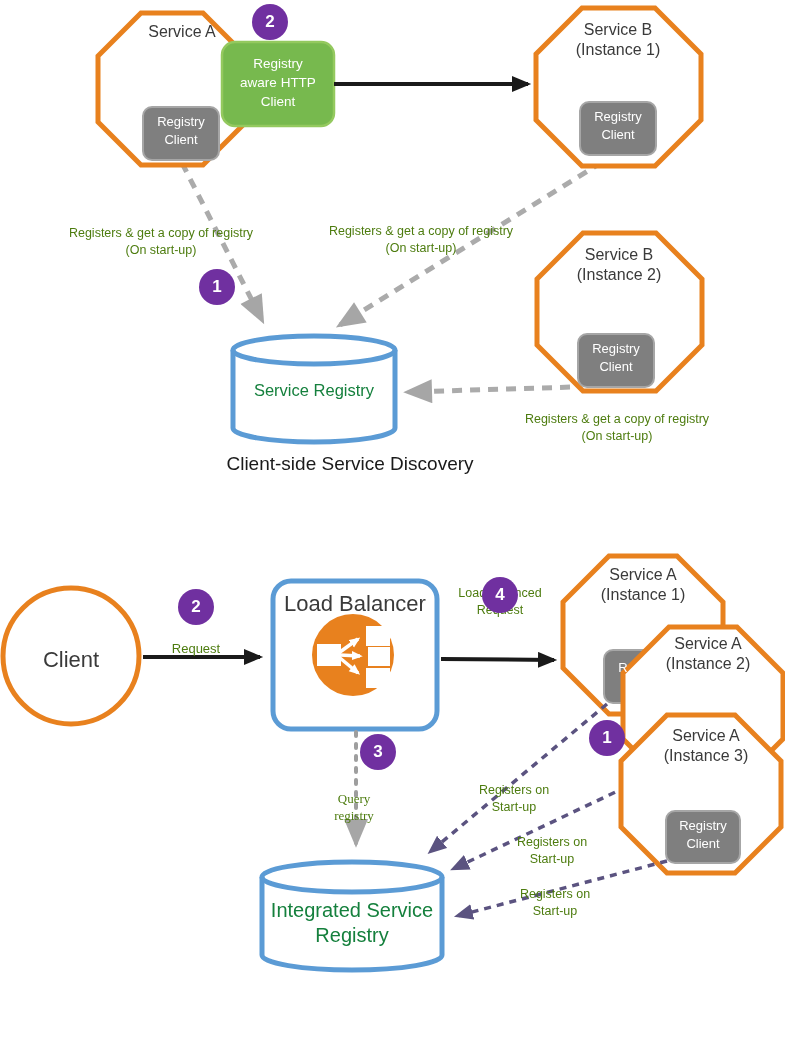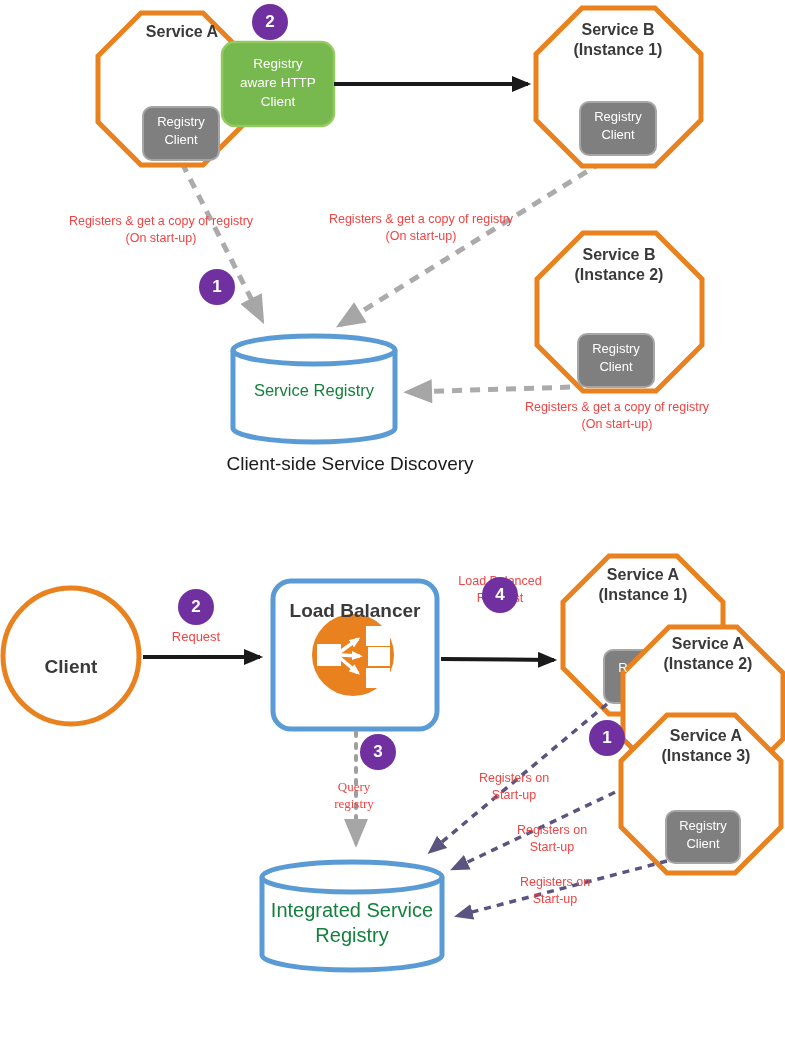--- a/index.html
+++ b/index.html
@@ -3,29 +3,29 @@
 <meta charset="utf-8">
 <style>
   html,body{margin:0;padding:0;background:#ffffff;}
   #stage{
     position:relative;width:785px;height:1038px;background:#ffffff;
     font-family:"Liberation Sans", sans-serif;overflow:hidden;
   }
   #diagram-svg{position:absolute;left:0;top:0;}
   .abs{position:absolute;}
   .lbl{
-    font-size:12.5px;line-height:1.32;text-align:center;color:#ef4444;
+    font-size:12.5px;line-height:1.32;text-align:center;color:#4d7c0f;
     white-space:pre-line;
+    margin-top:12px;
   }
   .node-t{
     font-size:16px;line-height:1.28;text-align:center;color:#3A3A3A;
     white-space:pre-line;
-    font-weight:bold;
   }
-  .big-t{font-size:19px;margin-top:9px;}
+  .big-t{font-size:22px;}
   .cyl-t{
     font-size:16.5px;line-height:1.25;text-align:center;color:#15803d;
     white-space:pre-line;
   }
   .rc-t{
     color:#ffffff;font-size:13px;line-height:1.35;text-align:center;
     white-space:pre-line;
   }
   .green-t{
     color:#ffffff;font-size:13.5px;line-height:1.4;text-align:center;

